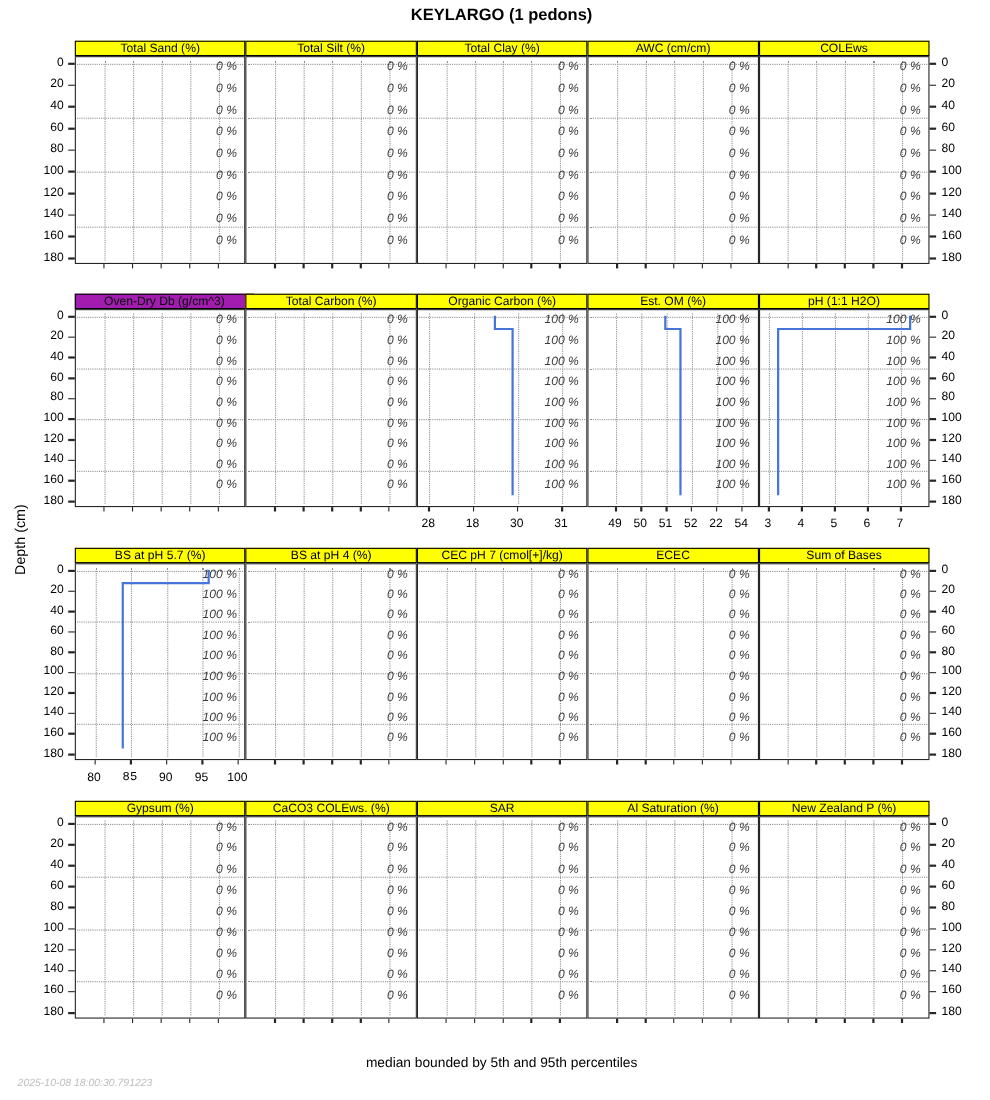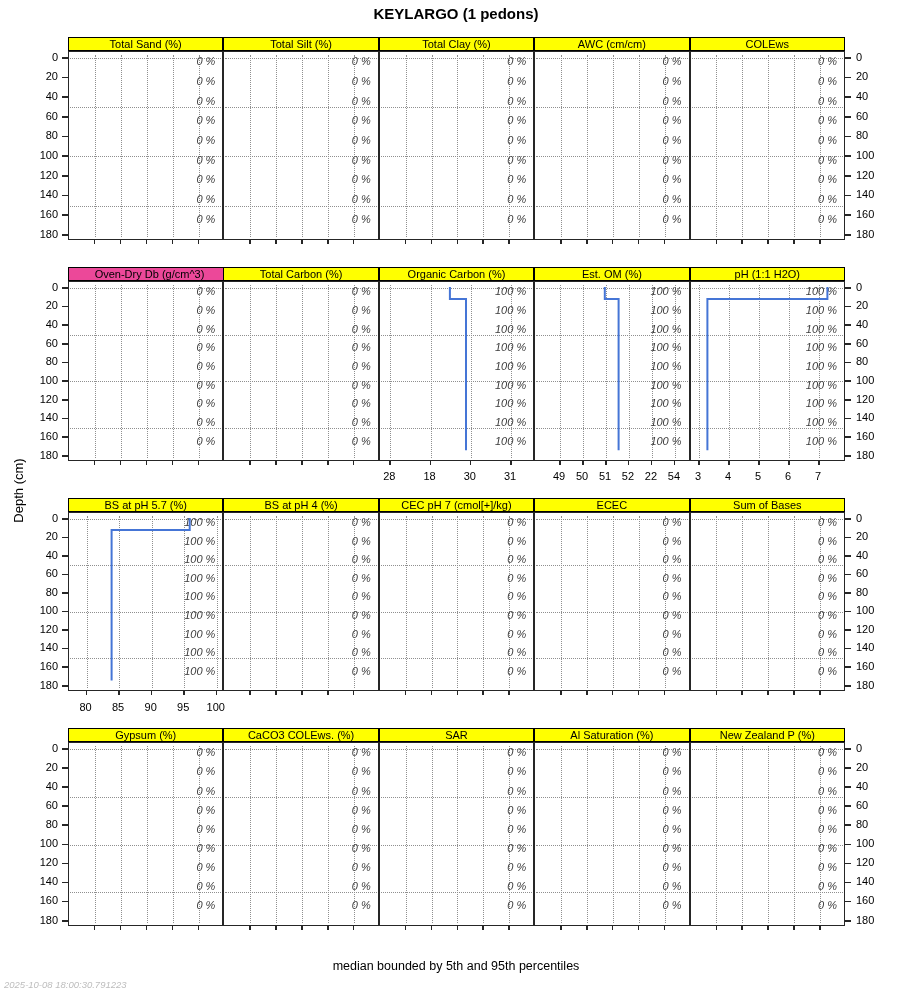--- a/index.html
+++ b/index.html
@@ -4,21 +4,21 @@
 <style>
   html,body{margin:0;padding:0;background:#ffffff;}
   #figure{
     position:relative;width:900px;height:1000px;background:#ffffff;overflow:hidden;
     font-family:"Liberation Sans","DejaVu Sans",sans-serif;color:#000;
   }
   .abs{position:absolute;}
   #fig-title{left:0;top:5px;width:912px;text-align:center;font-size:15px;font-weight:bold;}
   #y-axis-label{left:-27px;top:483px;width:90px;text-align:center;font-size:13px;transform:rotate(-90deg);}
   #footer-caption{left:0;top:959px;width:912px;text-align:center;font-size:12.5px;}
-  #timestamp{left:4px;top:979px;font-size:9.5px;font-style:italic;}
+  #timestamp{left:16px;top:979px;font-size:9.5px;font-style:italic;}
   .strip{height:14px;box-sizing:border-box;border:1px solid #000;text-align:center;
          font-size:11px;line-height:12px;overflow:hidden;}
   .panel{box-sizing:border-box;border:1px solid #262626;background:#fff;}
   .hgrid{position:absolute;left:1px;height:0;border-top:1px dotted #8f8f8f;}
   .vgrid{position:absolute;top:3px;width:0;border-left:1px dotted #8f8f8f;}
   .pct{position:absolute;width:70px;text-align:right;font-size:11px;font-style:italic;
        line-height:13px;white-space:nowrap;}
   .dtick{position:absolute;height:1.5px;background:#262626;}
   .btick{position:absolute;width:1.5px;background:#262626;}
   .dlab{position:absolute;width:40px;font-size:11px;line-height:13px;}
@@ -195,21 +195,21 @@
       <div class="dtick abs" style="left: 845px; top: 155.333px; width: 6px;"></div>
       <div class="dlab abs" style="left: 856px; top: 148.833px; text-align: left;">100</div>
       <div class="dtick abs" style="left: 845px; top: 175px; width: 6px;"></div>
       <div class="dlab abs" style="left: 856px; top: 168.5px; text-align: left;">120</div>
       <div class="dtick abs" style="left: 845px; top: 194.667px; width: 6px;"></div>
       <div class="dlab abs" style="left: 856px; top: 188.167px; text-align: left;">140</div>
       <div class="dtick abs" style="left: 845px; top: 214.333px; width: 6px;"></div>
       <div class="dlab abs" style="left: 856px; top: 207.833px; text-align: left;">160</div>
       <div class="dtick abs" style="left: 845px; top: 234px; width: 6px;"></div>
       <div class="dlab abs" style="left: 856px; top: 227.5px; text-align: left;">180</div>
-      <div class="strip abs" style="left: 68px; top: 267px; width: 163px; background: #ec4899;"><span>Oven-Dry Db (g/cm^3)</span></div>
+      <div class="strip abs" style="left: 68px; top: 267px; width: 163px; background: #a21caf;"><span>Oven-Dry Db (g/cm^3)</span></div>
       <div class="panel abs" style="left: 68px; top: 281px; width: 155.4px; height: 180px; border-color: rgb(38, 38, 38);">
         <div class="hgrid" style="top: 6px; width: 151.4px; border-top-color: rgb(143, 143, 143);"></div>
         <div class="hgrid" style="top: 52.6667px; width: 151.4px; border-top-color: rgb(143, 143, 143);"></div>
         <div class="hgrid" style="top: 99.3333px; width: 151.4px; border-top-color: rgb(143, 143, 143);"></div>
         <div class="hgrid" style="top: 146px; width: 151.4px; border-top-color: rgb(143, 143, 143);"></div>
         <div class="vgrid" style="left: 25.9px; height: 173px; border-left-color: rgb(143, 143, 143);"></div>
         <div class="vgrid" style="left: 51.8px; height: 173px; border-left-color: rgb(143, 143, 143);"></div>
         <div class="vgrid" style="left: 77.7px; height: 173px; border-left-color: rgb(143, 143, 143);"></div>
         <div class="vgrid" style="left: 103.6px; height: 173px; border-left-color: rgb(143, 143, 143);"></div>
         <div class="vgrid" style="left: 129.5px; height: 173px; border-left-color: rgb(143, 143, 143);"></div>
@@ -416,21 +416,21 @@
         <div class="pct" style="right: 7px; top: 114.544px; color: rgb(61, 61, 61);">100 %</div>
         <div class="pct" style="right: 7px; top: 133.1px; color: rgb(61, 61, 61);">100 %</div>
         <div class="pct" style="right: 7px; top: 151.656px; color: rgb(61, 61, 61);">100 %</div>
       </div>
       <div class="btick abs" style="left: 85.5199px; top: 691px; height: 4px;"></div>
       <div class="btick abs" style="left: 118.085px; top: 691px; height: 4px;"></div>
       <div class="btick abs" style="left: 150.65px; top: 691px; height: 4px;"></div>
       <div class="btick abs" style="left: 183.215px; top: 691px; height: 4px;"></div>
       <div class="btick abs" style="left: 215.78px; top: 691px; height: 4px;"></div>
       <div class="xlab abs" style="left: 85.5199px; top: 701px;">80</div>
-      <div class="xlab abs" style="left: 118.085px; top: 701px;">85</div>
+      <div class="xlab abs" style="left: 118.085px; top: 701px; font-family: Liberation Mono, monospace;">85</div>
       <div class="xlab abs" style="left: 150.65px; top: 701px;">90</div>
       <div class="xlab abs" style="left: 183.215px; top: 701px;">95</div>
       <div class="xlab abs" style="left: 215.78px; top: 701px;">100</div>
       <svg class="profile abs" width="155.4" height="179" style="left: 68px; top: 512px;">
         <polyline points="121.7,6.0 121.7,18.1 43.6,18.1 43.6,168.4" fill="none" stroke="#4575D6" stroke-width="2"></polyline>
       </svg>
       <div class="dtick abs" style="left: 62px; top: 518px; width: 6px;"></div>
       <div class="dlab abs" style="left: 18px; top: 511.5px; text-align: right;">0</div>
       <div class="dtick abs" style="left: 62px; top: 536.556px; width: 6px;"></div>
       <div class="dlab abs" style="left: 18px; top: 530.056px; text-align: right;">20</div>

